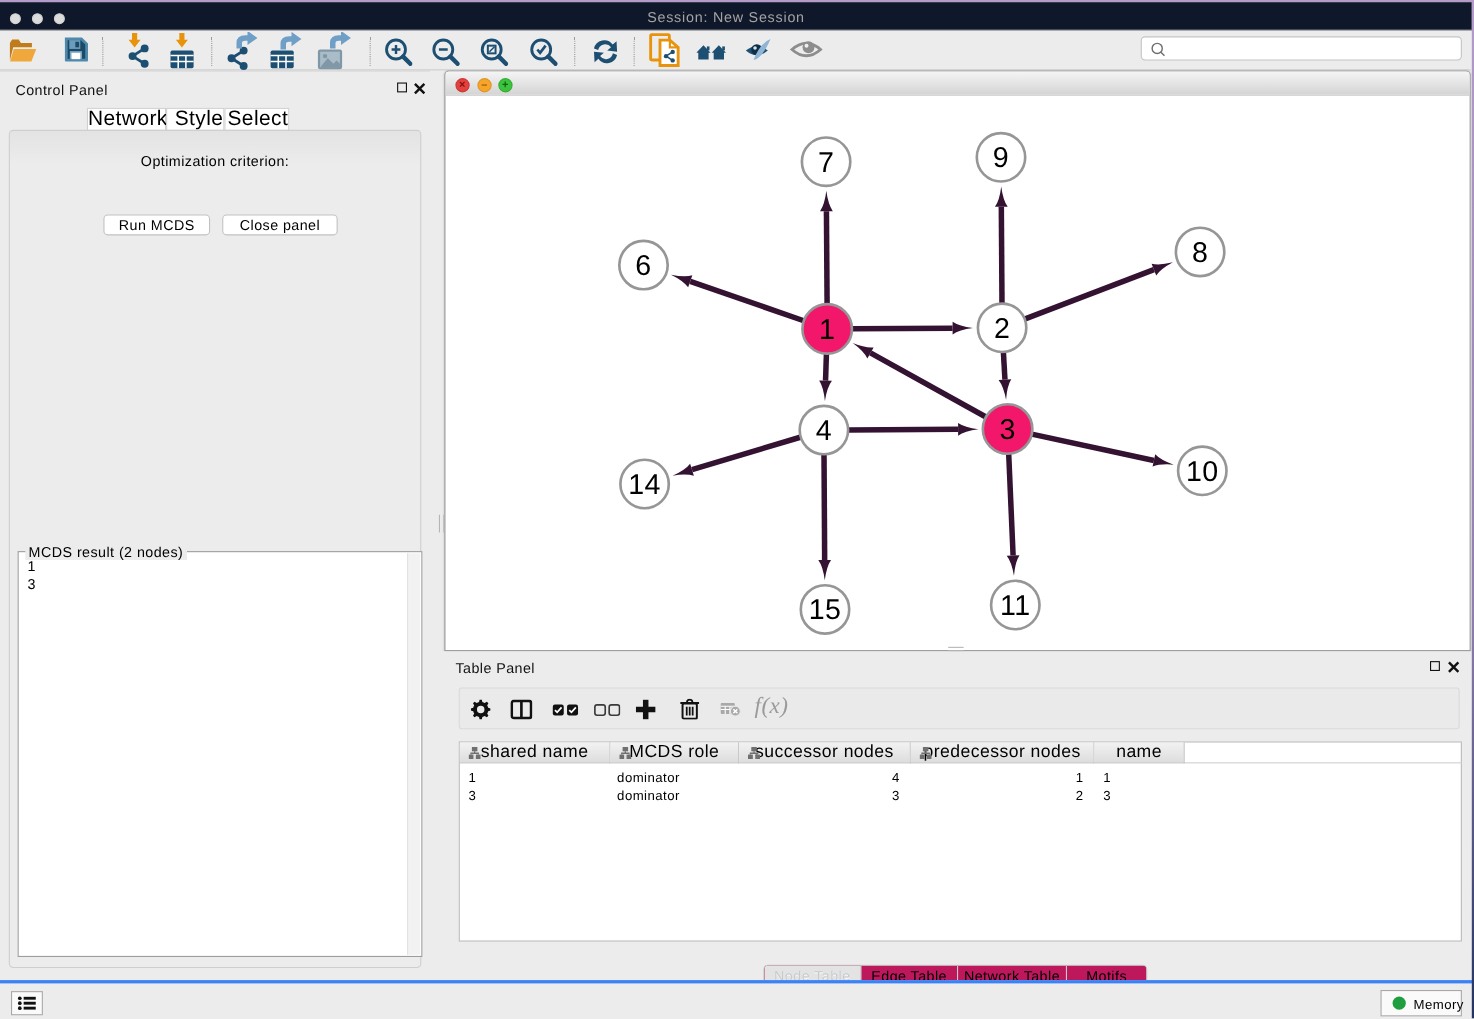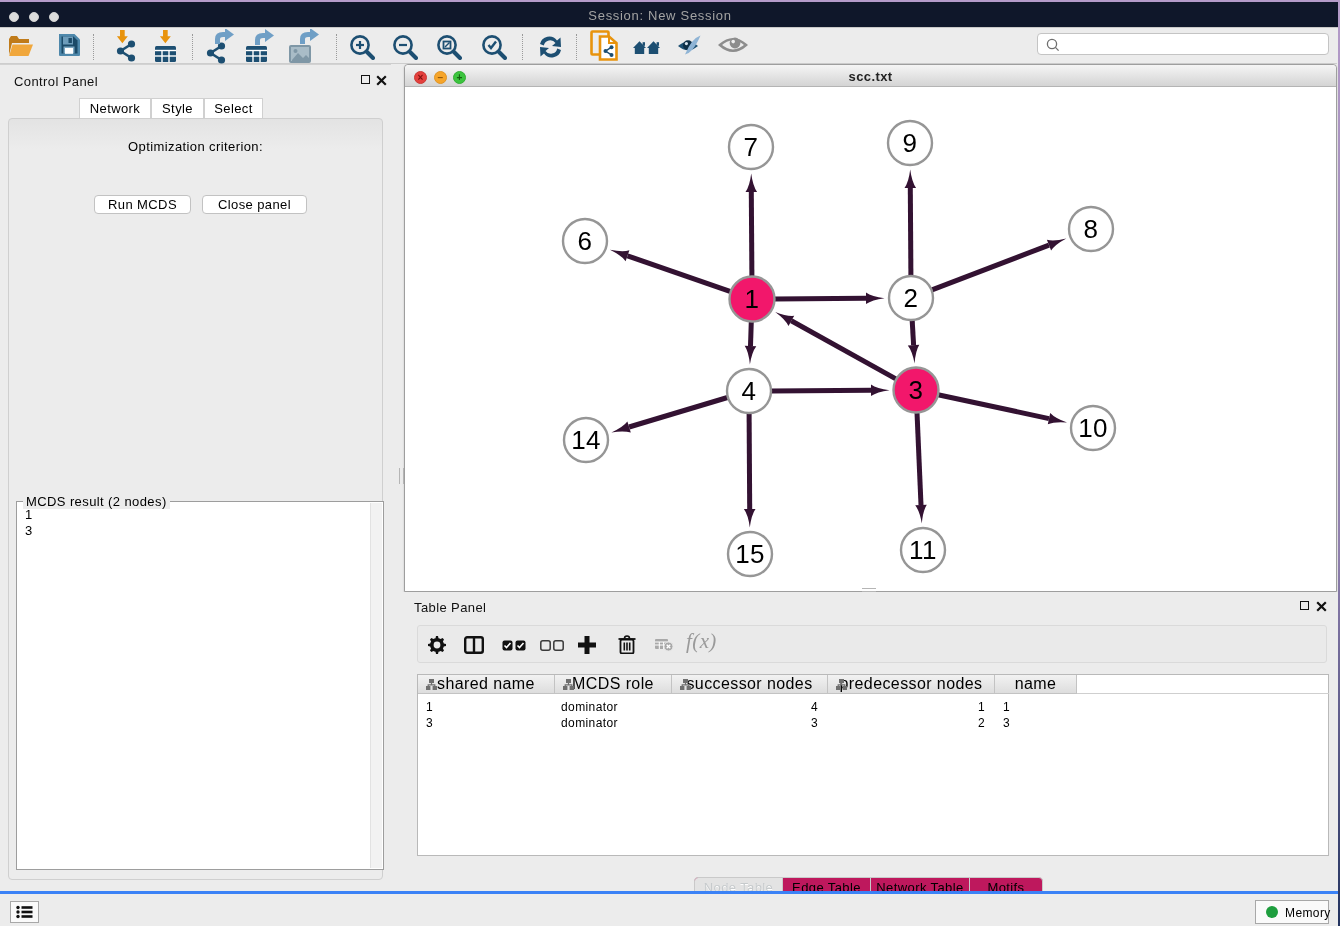--- a/index.html
+++ b/index.html
@@ -15,21 +15,21 @@
 #title { position:absolute; top:6px; left:-9px; width:100%; text-align:center; font-size:13px; color:#a3a3a3; letter-spacing:0.7px; }
 
 #toolbar { left:0; top:29px; width:1337px; height:35px; background:#ececec; border-bottom:1px solid #cdcdcd; }
 .sep { position:absolute; top:5px; height:26px; width:1px; border-left:1px dotted #9a9a9a; }
 .ticon { position:absolute; top:3px; }
 #search { position:absolute; left:1037px; top:4px; width:292px; height:22px; background:#fff; border:1px solid #c4c4c4; border-radius:4px; }
 
 #cp { left:0; top:64px; width:391px; height:827px; background:#ececec; border-top:1px solid #d2d2d2; }
 #cphead { position:absolute; left:14px; top:9px; font-size:13px; color:#111; }
 .wicon { position:absolute; top:10px; font-size:12px; color:#111; }
-.tab { position:absolute; top:33px; height:21px; background:#fff; border:1px solid #d0d0d0; font-size:13px; text-align:center; line-height:20px; color:#000; }
+.tab { position:absolute; top:33px; height:21px; background:#fff; border:1px solid #d0d0d0; font-size:19px; text-align:right; line-height:20px; color:#000; }
 .tabsel { background:#e2e2e2; color:#c9c9c9; text-shadow:0 1px 0 #fff; border-bottom:none; border-radius:4px 4px 0 0; }
 #cpbody { position:absolute; left:8px; top:53px; width:375px; height:762px; border:1px solid #cfcfcf; border-radius:4px; background:linear-gradient(#e3e3e3, #ececec 30px); }
 #optlabel { position:absolute; top:20px; width:100%; text-align:center; font-size:13px; color:#000; }
 #combo { position:absolute; left:36px; top:43px; width:310px; height:21px; background:#fff; border:1px solid #c2c2c2; border-radius:4px; font-size:13px; line-height:19px; padding-left:13px; color:#000; }
 .btn { position:absolute; top:76px; height:19px; background:#fff; border:1px solid #c2c2c2; border-radius:4px; font-size:13px; text-align:center; line-height:17px; color:#000; }
 #mcdsbox { position:absolute; left:7px; top:382px; width:368px; height:369px; background:#fff; border:1px solid #9d9d9d; }
 #mcdslab { position:absolute; left:6px; top:-8px; background:#ececec; font-size:13px; padding:0 3px; color:#000; }
 #mcdstext { position:absolute; left:8px; top:5px; font-size:13px; line-height:16px; color:#000; }
 #mcdsscroll { position:absolute; right:1px; top:1px; width:12px; height:365px; background:#f2f2f2; border-left:1px solid #e2e2e2; }
 
@@ -225,21 +225,20 @@
       <div id="mcdstext">1<br>3</div>
       <div id="mcdsscroll"></div>
     </div>
   </div>
 </div>
 <div class="abs" id="scc">
   <div id="scctitle">
     <div class="light" style="left:9px; background:#e4403d; border:1px solid #c93a36; color:#7e100f;">×</div>
     <div class="light" style="left:29px; background:#f6a52a; border:1px solid #df9526; color:#90570a;">–</div>
     <div class="light" style="left:48px; background:#3cc43e; border:1px solid #32ae34; color:#14610f;">+</div>
-    <div id="scclab">scc.txt</div>
   </div>
   <svg id="graph" width="931" height="504" viewBox="0 0 931 504">
     <g stroke="#331232" stroke-width="5" fill="#331232">
     <line x1="346.9" y1="188.5" x2="346.3" y2="104.0"></line>
     <path stroke="none" d="M346.2 85.5 Q347.9 98.1 352.1 104.0 L340.5 104.0 Q344.7 98.1 346.2 85.5 Z"></path>
     <line x1="325.7" y1="203.6" x2="222.5" y2="167.8"></line>
     <path stroke="none" d="M205.0 161.7 Q217.4 164.3 224.4 162.3 L220.6 173.2 Q216.4 167.3 205.0 161.7 Z"></path>
     <line x1="369.5" y1="210.9" x2="461.0" y2="210.3"></line>
     <path stroke="none" d="M479.5 210.2 Q466.9 211.8 461.0 216.1 L461.0 204.5 Q466.9 208.6 479.5 210.2 Z"></path>
     <line x1="346.3" y1="233.5" x2="345.5" y2="258.0"></line>

